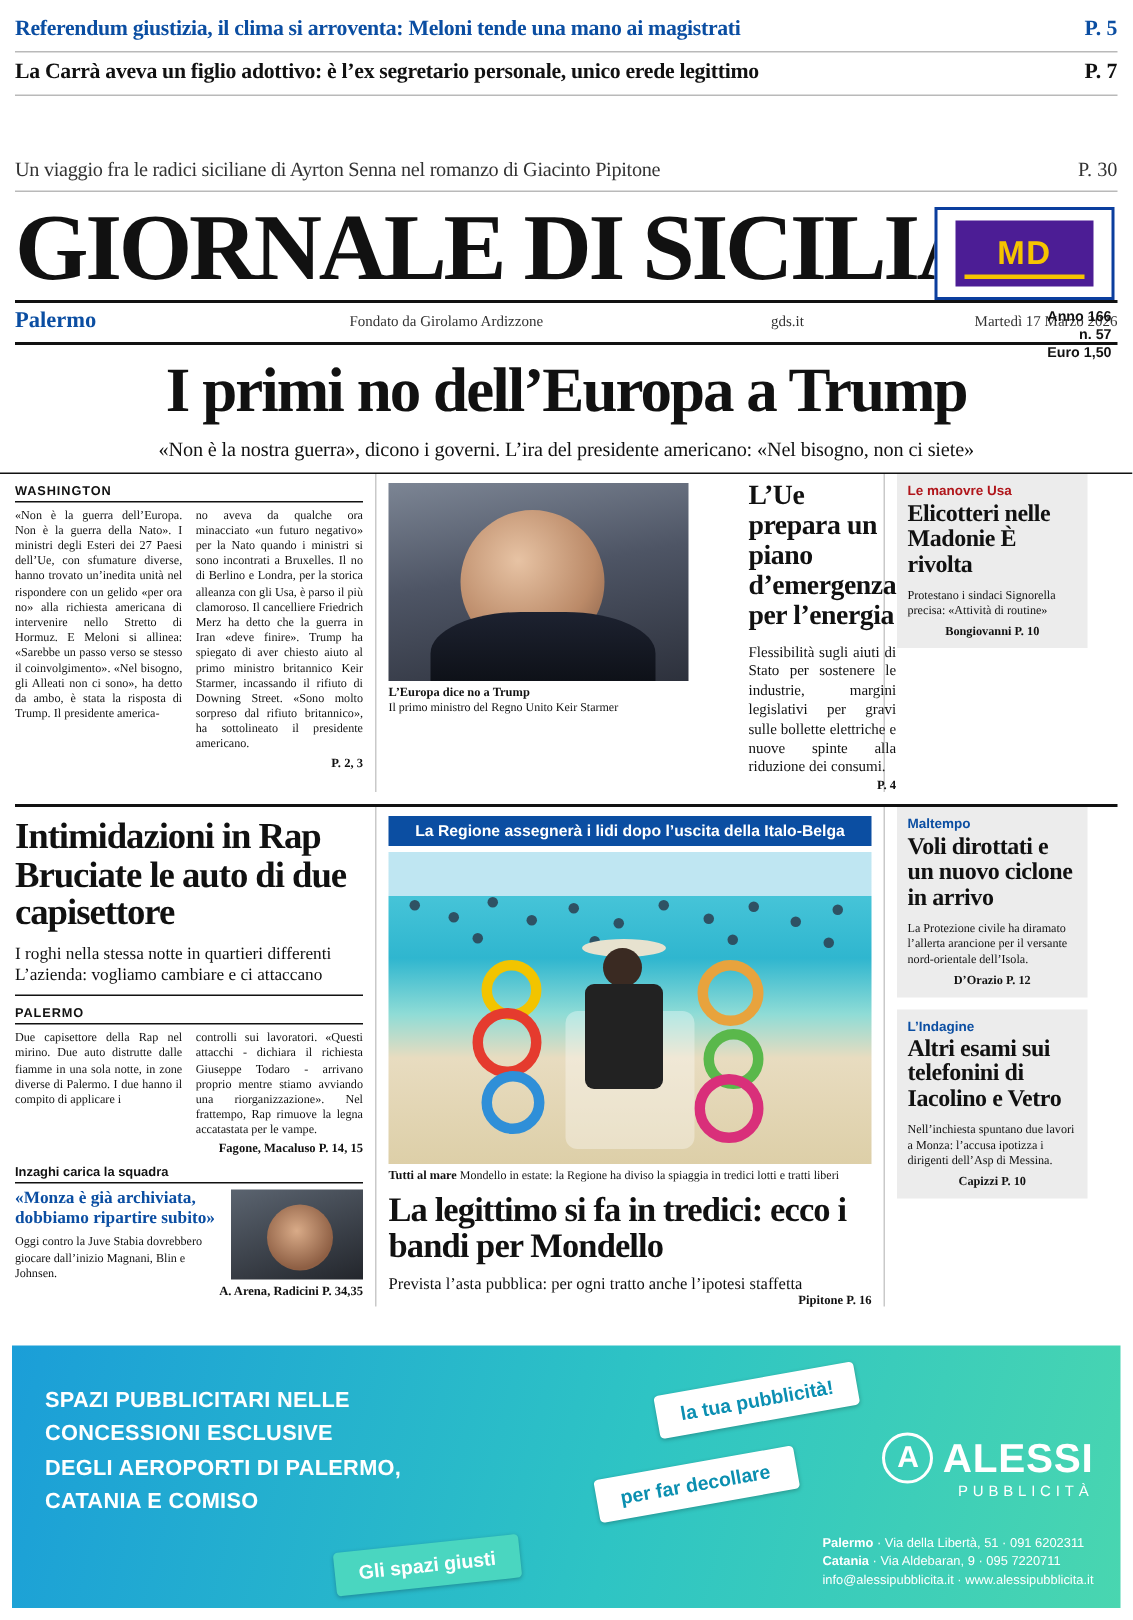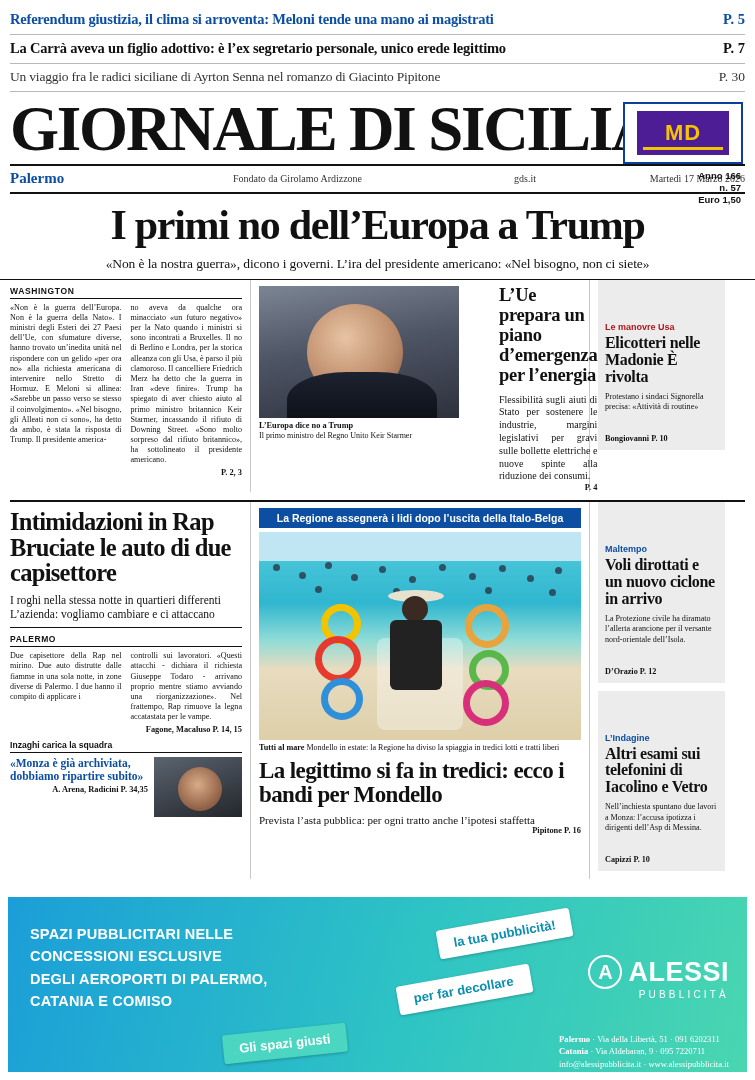--- a/index.html
+++ b/index.html
@@ -19,21 +19,21 @@
     display:flex; align-items:baseline; justify-content:space-between;
     border-bottom: 1px solid #b9b9b9;
     padding: 5px 0 6px 0;
   }
   .teaser .txt { font-weight: bold; font-size: 14.5px; letter-spacing:-0.2px; }
   .teaser .pg { font-weight: bold; font-size: 14.5px; white-space:nowrap; padding-left:10px;}
   .teaser.first .txt { color:#0b4ea2; }
   .teaser.first .pg { color:#0b4ea2; }
   .teaser.second .txt { color:#111; }
   .teaser.second .pg { color:#111; }
-  .teaser.third .txt { color:#333; font-weight:normal; font-size:13.5px;}
+  .teaser.third .txt { color:#333; font-weight:normal; font-size:13.5px;margin-top:36px;}
   .teaser.third .pg { color:#333; font-weight:normal; font-size:13.5px;}
 
   
   .masthead { position:relative; padding: 8px 10px 0 10px; }
   .logo {
     font-family:"Liberation Serif", serif;
     font-weight:bold;
     font-size: 63px;
     letter-spacing: -2.2px;
     line-height: 0.95;
@@ -118,25 +118,25 @@
   .cap b { display:block; font-size:8.3px; }
   .mid-ue { flex:1;margin-left:32px; }
   .mid-ue h3 { font-size:18.5px; line-height:1.08; font-weight:bold; margin:0 0 8px 0; letter-spacing:-0.3px;}
   .mid-ue .small { font-size:10px; line-height:1.28; text-align:justify; }
   .pref { font-weight:bold; font-size:8.4px; text-align:right; }
 
   
   .rbox { background:#ececec; padding:6px 7px 7px 7px; margin-bottom:8px; }
   .rlabel {
     font-family:"Liberation Sans", sans-serif; font-weight:bold; font-size:9px;
-    color:#b0151a; margin-bottom:3px;margin-top:36px;
+    color:#b0151a; margin-bottom:3px;
   }
   .rbox h4 { font-size:16px; line-height:1.06; margin:0 0 6px 0; font-weight:bold; letter-spacing:-0.3px;}
   .rbox .small { font-size:8.1px; line-height:1.3; }
-  .rbox .sig { font-weight:bold; font-size:8.2px; text-align:left; margin-top:21px;}
+  .rbox .sig { font-weight:bold; font-size:8.2px; text-align:center; margin-top:3px;}
   .rlabel.blue { color:#0b4ea2; }
 
   
   .rule-full { border-top:2px solid #111; margin: 8px 10px 0 10px; }
 
   
   .grid2 { display:flex; padding: 0 10px; }
   .l2 { width:240px; padding-right:8px; }
   .m2 { width:340px; padding:0 8px; border-left:1px solid #c9c9c9; border-right:1px solid #c9c9c9;}
   .r2 { width:135px; padding-left:8px; }
@@ -214,22 +214,22 @@
     font-family:"Liberation Sans", sans-serif;
   }
   .alessi .aa { display:flex; align-items:center; gap:6px;}
   .alessi .mark {
     width:34px; height:34px; border:2px solid #fff; border-radius:50%;
     display:flex;align-items:center;justify-content:center;font-weight:bold;font-size:20px;
   }
   .alessi .nm { font-size:27px; font-weight:bold; letter-spacing:0.5px; }
   .alessi .pb { font-size:10px; letter-spacing:3.2px; text-align:right; }
   .adcontacts {
-    position:absolute; right:18px; bottom:2px; color:#fff;
-    font-family:Liberation Serif, serif; font-size:8.6px; line-height:1.45; text-align:left;
+    position:absolute; right:18px; bottom:13px; color:#fff;
+    font-family:Liberation Sans, sans-serif; font-size:8.6px; line-height:1.45; text-align:left;
   }
   .adcontacts b{ font-weight:bold; }
 </style>
 </head>
 <body>
 
 <div class="page">
 
   <div class="teasers">
     <div class="teaser first">
@@ -321,20 +321,21 @@
       <div class="body2">
         <p>Due capisettore della Rap nel mirino. Due auto distrutte dalle fiamme in una sola notte, in zone diverse di Palermo. I due hanno il compito di applicare i</p>
         <p>controlli sui lavoratori. «Questi attacchi - dichiara il richiesta Giuseppe Todaro - arrivano proprio mentre stiamo avviando una riorganizzazione». Nel frattempo, Rap rimuove la legna accatastata per le vampe.</p>
       </div>
       <div class="refs">Fagone, Macaluso P. 14, 15</div>
 
       <div class="sportbox">
         <div class="sport-label">Inzaghi carica la squadra</div>
         <div class="photo-c"></div>
         <div class="sport-h">«Monza è già archiviata, dobbiamo ripartire subito»</div>
+        <div class="sport-t">Oggi contro la Juve Stabia dovrebbero giocare dall’inizio Magnani, Blin e Johnsen.</div>
         <div class="refs">A. Arena, Radicini P. 34,35</div>
       </div>
     </div>
 
     <div class="m2">
       <div class="banner">La Regione assegnerà i lidi dopo l’uscita della Italo-Belga</div>
       <div class="photo-b">
         <div class="umbrellas">
           <span class="dot" style="left:14px;top:6px"></span>
           <span class="dot" style="left:40px;top:14px"></span>

